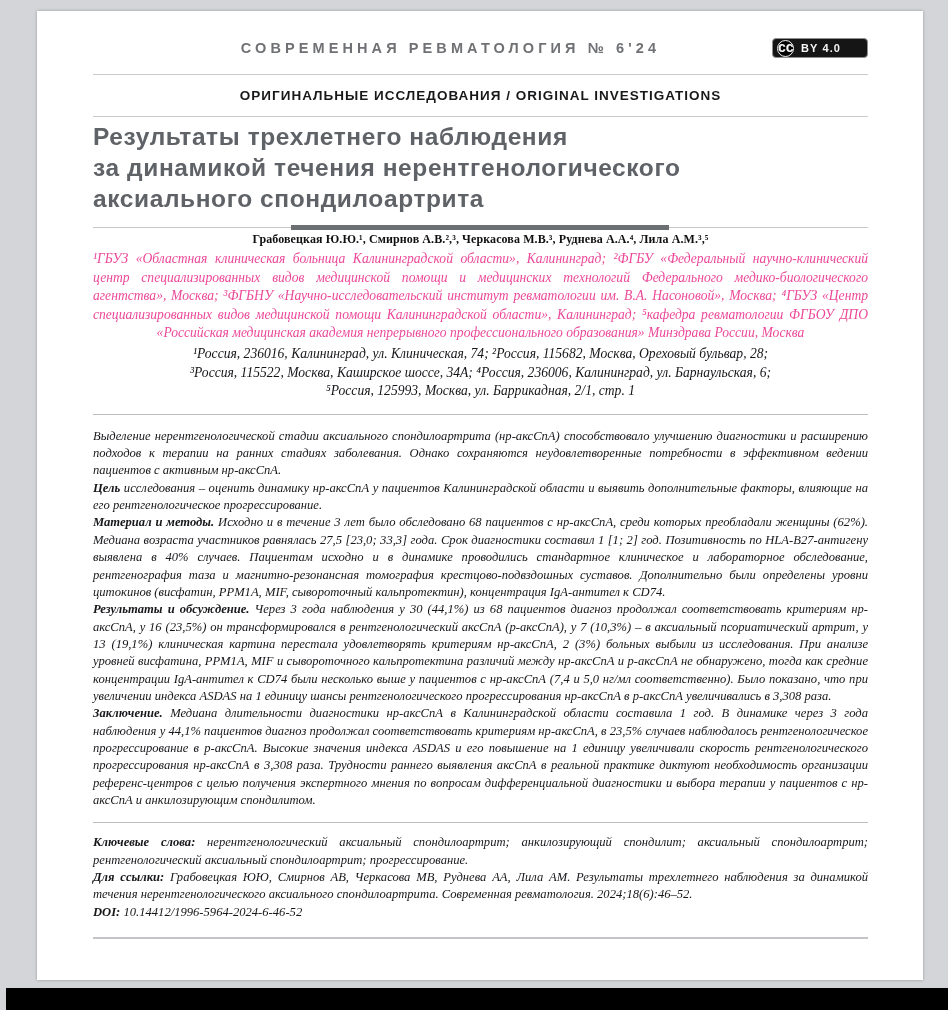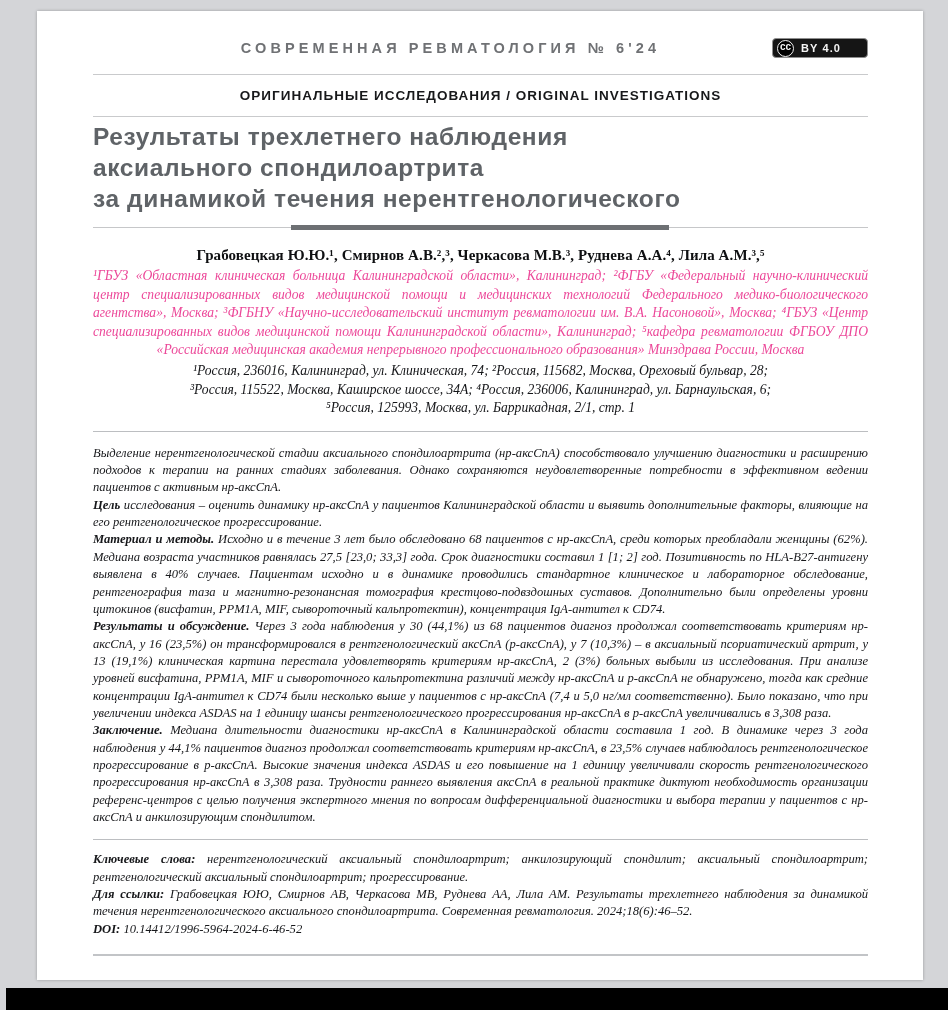--- a/index.html
+++ b/index.html
@@ -83,21 +83,21 @@
     box-sizing: border-box;
   }
   .cc-circle {
     width: 15px;
     height: 15px;
     border-radius: 50%;
     background: #000000;
     border: 1.6px solid #f2f2f2;
     color: #f2f2f2;
     font-family: "Liberation Sans", "DejaVu Sans", sans-serif;
-    font-size: 10px;
+    font-size: 14px;
     font-weight: bold;
     line-height: 12px;
     text-align: center;
     flex: none;
   }
   .cc-text {
     color: #f4f4f4;
     font-family: "Liberation Sans", "DejaVu Sans", sans-serif;
     font-size: 11px;
     font-weight: bold;
@@ -156,23 +156,23 @@
     color: #5f6367;
     line-height: 31px;
     white-space: nowrap;
   }
 
   
   .authors {
     text-align: center;
     font-family: "Liberation Serif", "DejaVu Serif", serif;
     font-weight: bold;
-    font-size: 15px;
+    font-size: 12px;
     color: #0f1012;
-    margin-top: 16px;
+    margin-top: 1px;
     letter-spacing: 0.1px;
     white-space: nowrap;
   }
 
   .affils {
     font-family: "Liberation Serif", "DejaVu Serif", serif;
     font-style: italic;
     font-size: 13.6px;
     line-height: 18.6px;
     color: #ec4899;
@@ -251,22 +251,22 @@
       </div>
 
       <div class="rule-thin"></div>
 
       <div class="section-head">ОРИГИНАЛЬНЫЕ ИССЛЕДОВАНИЯ / ORIGINAL INVESTIGATIONS</div>
 
       <div class="rule-thin"></div>
 
       <div class="title-block">
         <div class="title-line">Результаты трехлетнего наблюдения</div>
+        <div class="title-line">за динамикой течения нерентгенологического</div>
         <div class="title-line">аксиального спондилоартрита</div>
-        <div class="title-line">за динамикой течения нерентгенологического</div>
       </div>
 
       <div class="rule-compound">
         <div class="thin"></div>
         <div class="thick"></div>
       </div>
 
       <div class="authors">Грабовецкая Ю.Ю.¹, Смирнов А.В.²,³, Черкасова М.В.³, Руднева А.А.⁴, Лила А.М.³,⁵</div>
 
       <div class="affils">¹ГБУЗ «Областная клиническая больница Калининградской области», Калининград; ²ФГБУ «Федеральный научно-клинический центр специализированных видов медицинской помощи и медицинских технологий Федерального медико-биологического агентства», Москва; ³ФГБНУ «Научно-исследовательский институт ревматологии им. В.А. Насоновой», Москва; ⁴ГБУЗ «Центр специализированных видов медицинской помощи Калининградской области», Калининград; ⁵кафедра ревматологии ФГБОУ ДПО «Российская медицинская академия непрерывного профессионального образования» Минздрава России, Москва</div>

